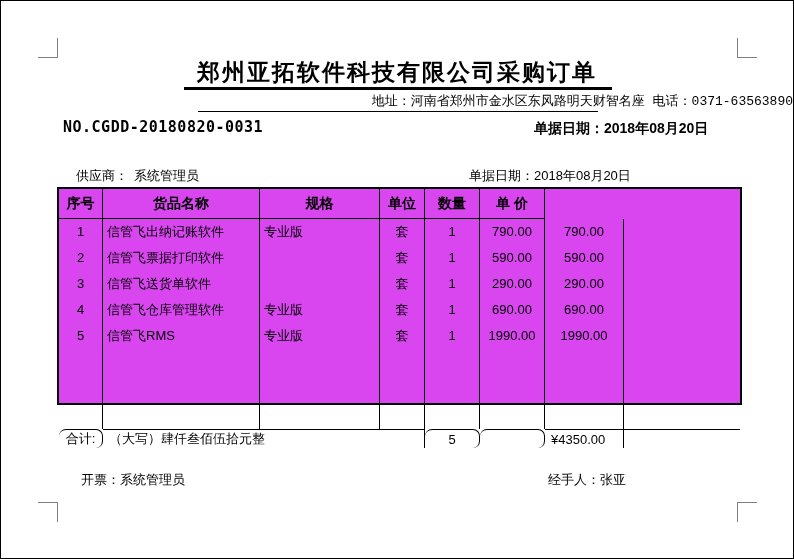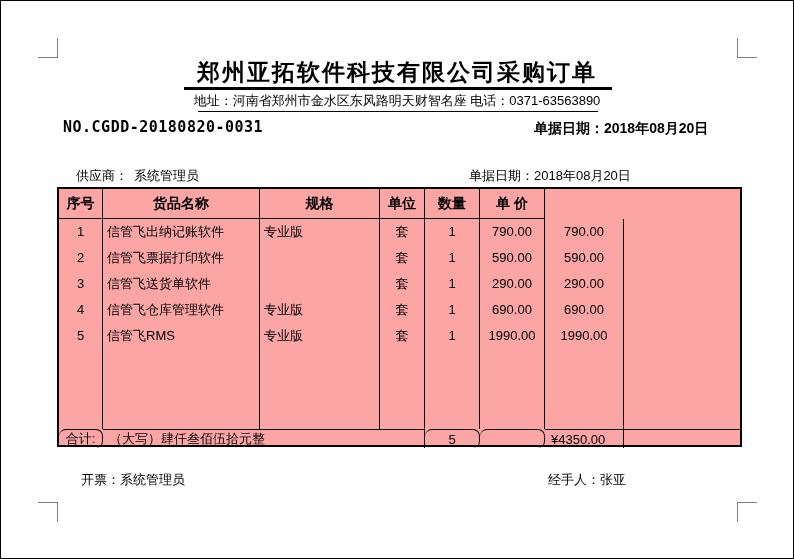--- a/index.html
+++ b/index.html
@@ -22,43 +22,43 @@
   .corner.bl { left: 37px; top: 501px; border-right: 1px solid #808080; border-top: 1px solid #808080; }
   .corner.br { left: 736px; top: 501px; border-left: 1px solid #808080; border-top: 1px solid #808080; }
 
   .doc-title {
     position: absolute; top: 56px; left: 0; width: 100%;
     text-align: center; font-size: 23px; font-weight: bold; letter-spacing: 2px;
   }
   .title-rule { position: absolute; top: 86px; left: 183px; width: 428px; height: 3px; background: #000; }
   .address-line {
     position: absolute; top: 91px; left: 0; width: 100%;
-    text-align: center; font-size: 13px;
+    text-align: right; font-size: 13px; font-family: Liberation Mono, monospace;
   }
   .address-rule { position: absolute; top: 110px; left: 197px; width: 400px; height: 1px; background: #000; }
 
   .order-no {
     position: absolute; top: 117px; left: 62px;
     font-family: "DejaVu Sans Mono", monospace; font-weight: bold; font-size: 15px; letter-spacing: 0.5px;
   }
   .date-top { position: absolute; top: 119px; left: 533px; font-weight: bold; font-size: 14px; }
 
   .supplier-line { position: absolute; top: 166px; left: 75px; font-size: 13px; }
   .supplier-line .val { margin-left: 6px; }
   .date-mid { position: absolute; top: 166px; left: 468px; font-size: 13px; }
 
   
   .po-table {
-    position: absolute; left: 56px; top: 186px; width: 685px; height: 260px;
+    position: absolute; left: 56px; top: 186px; width: 685px; height: 218px;
     display: grid;
     grid-template-columns: 44px 157px 120px 45px 55px 65px 79px 1fr;
     grid-template-rows: 30px 210px 1fr;
     border: 2px solid #000;
     font-size: 13px;
-    background: #fca5a5;
+    background: #d946ef;
   }
   .th {
     border-right: 1px solid #000; border-bottom: 1px solid #000;
     display: flex; align-items: center; justify-content: center;
     font-weight: bold; font-size: 14px;
   }
   .th.last { border-right: none; }
   .col { border-right: 1px solid #000; grid-row: 2; }
   .col.last { border-right: none; }
   .cell { height: 26px; line-height: 26px; overflow: hidden; white-space: nowrap; }

